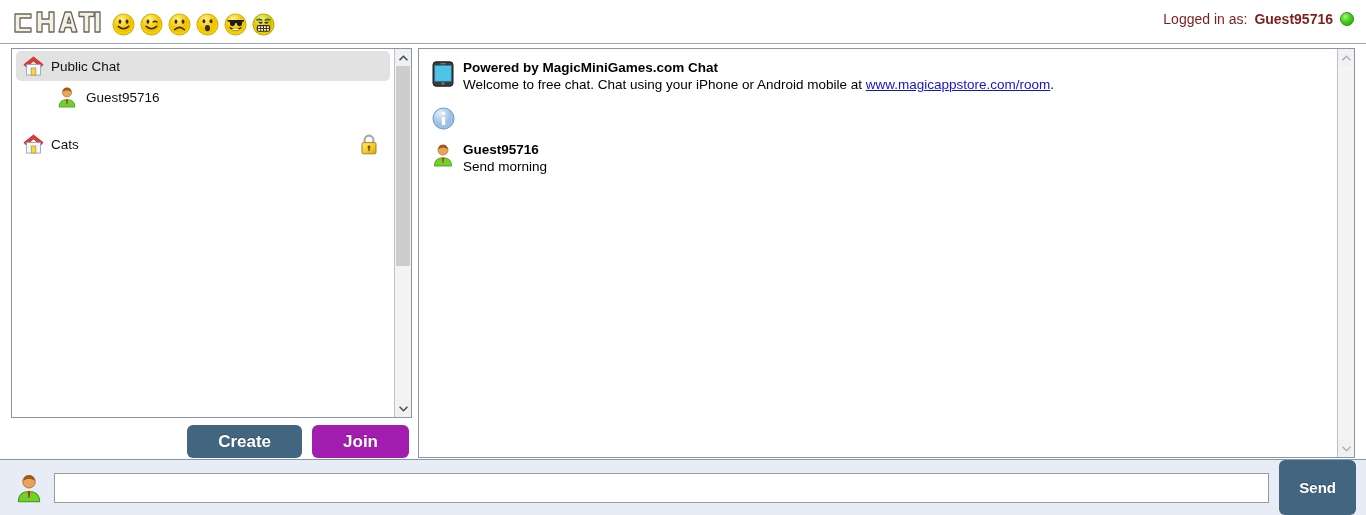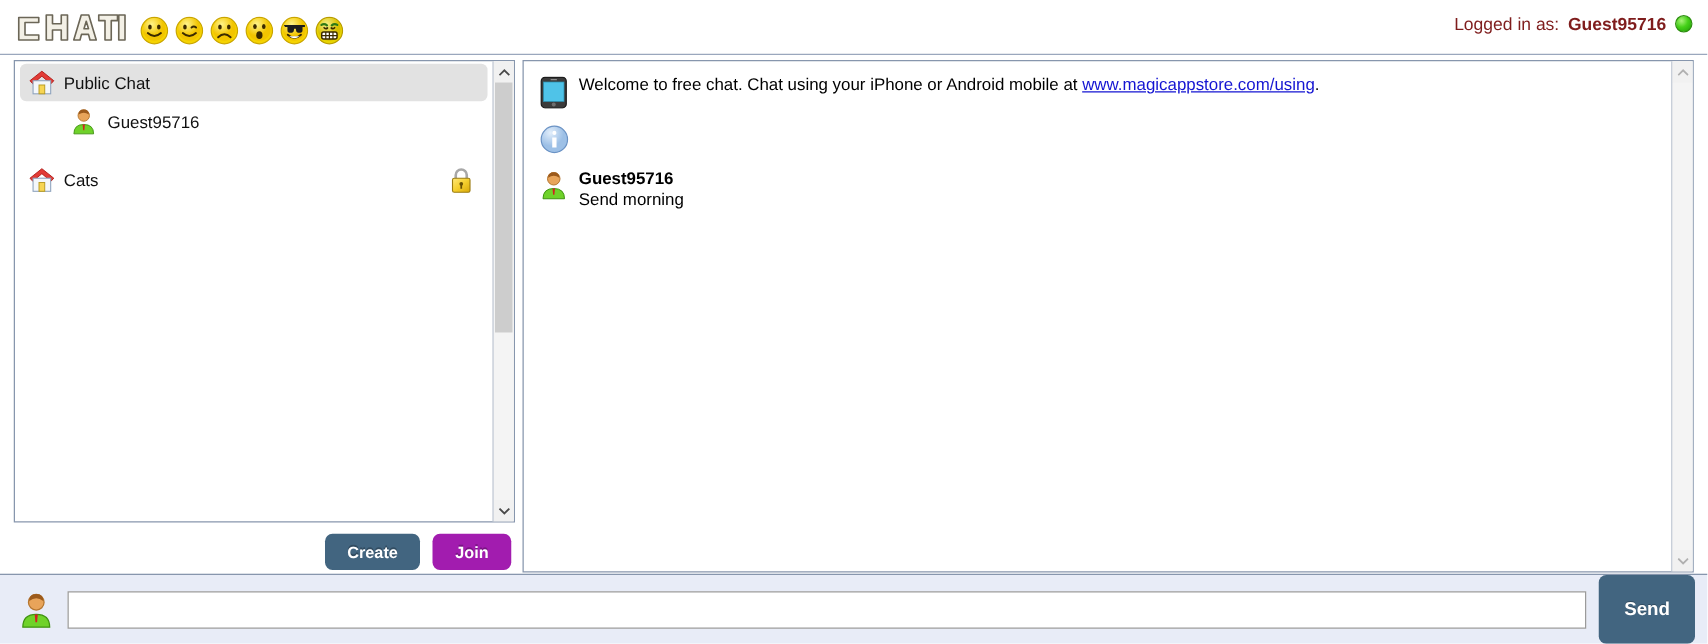--- a/index.html
+++ b/index.html
@@ -102,24 +102,24 @@
 
   
   .btn-row {
     position: absolute; left: 11px; top: 420px;
     width: 401px; height: 42px;
     display: flex; align-items: center; justify-content: flex-end;
     gap: 10px; padding-right: 3px;
   }
   .btn {
     font-family: "Liberation Sans", sans-serif;
-    font-size: 13px; font-weight: bold;
+    font-size: 17px; font-weight: bold;
     color: #ffffff;
     border-radius: 6px;
-    padding: 8px 18px;
+    padding: 8px 31px;
     border: none;
     cursor: pointer;
     text-shadow: 0 -1px 0 rgba(0,0,0,.25);
     line-height: 1;
   }
   .btn-primary { background: #426580; }
   .btn-muted { background: #a21caf; cursor: default; }
 
   
   .chat-panel {
@@ -362,22 +362,23 @@
       <div class="msg">
         <span class="msg-icon">
           <svg class="icon-phone" viewBox="0 0 22 26">
             <rect x="1" y="0.8" width="20" height="24.4" rx="3" fill="#3b3b3b" stroke="#1c1c1c" stroke-width="1"></rect>
             <rect x="2.8" y="4.6" width="16.4" height="15.6" fill="#4fc3e8" stroke="#2b8fae" stroke-width="0.6"></rect>
             <rect x="8.4" y="2.2" width="5.2" height="1" rx="0.5" fill="#8d8d8d"></rect>
             <circle cx="11" cy="22.6" r="1.6" fill="#6e6e6e"></circle>
           </svg>
         </span>
         <span class="msg-body">
+          <div class="msg-title">Powered by MagicMiniGames.com Chat</div>
           <div class="msg-text">
-            <span>Welcome to free chat. Chat using your iPhone or Android mobile at </span><a href="#">www.magicappstore.com/using</a><span>.</span>
+            <span>Welcome to free chat. Chat using your iPhone or Android mobile at </span><a href="#">www.magicappstore.com/room</a><span>.</span>
           </div>
         </span>
       </div>
 
       <div class="msg">
         <span class="msg-icon">
           <svg class="icon-info" viewBox="0 0 24 24">
             <circle cx="12" cy="12" r="11" fill="url(#infog)" stroke="#6a92c4" stroke-width="1"></circle>
             <defs>
                 <radialGradient id="infog" cx="35%" cy="25%">

